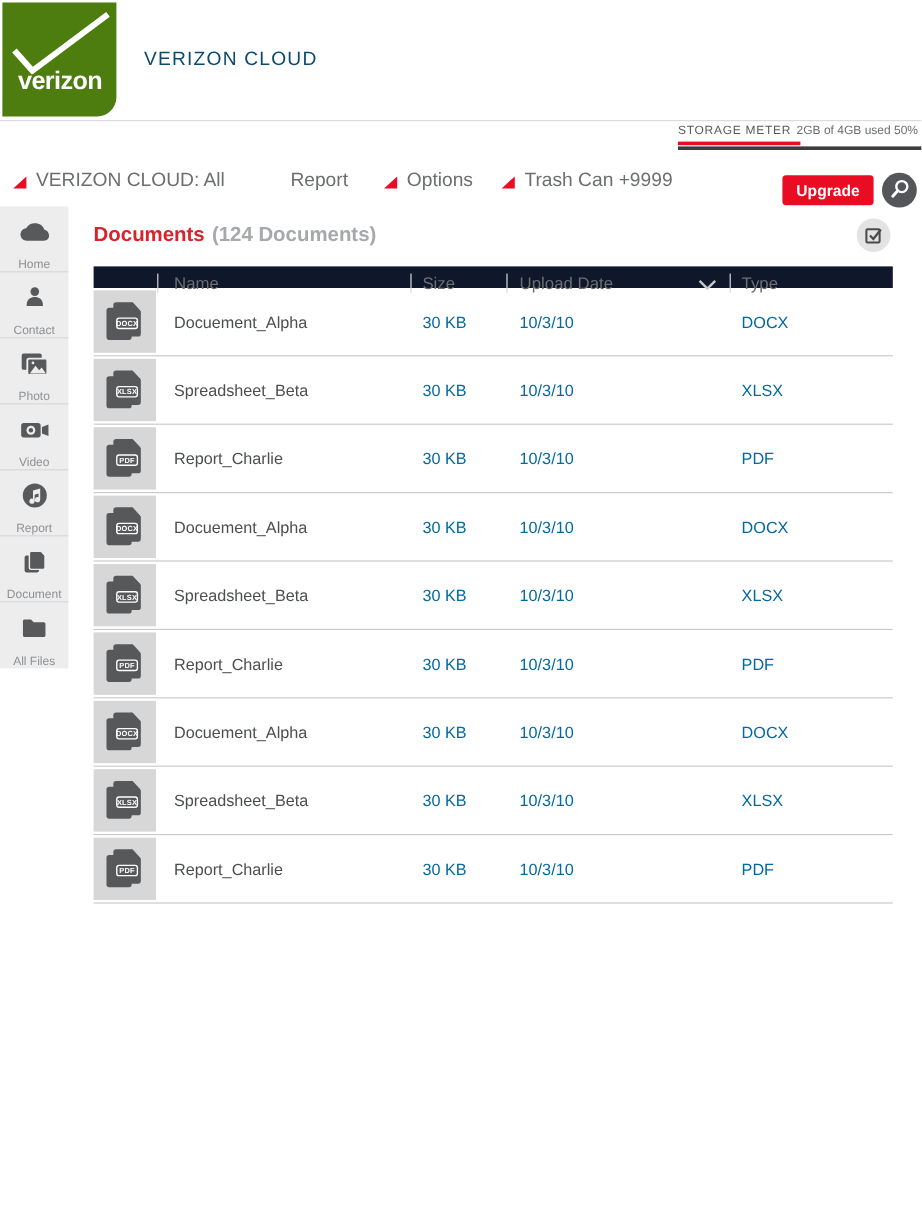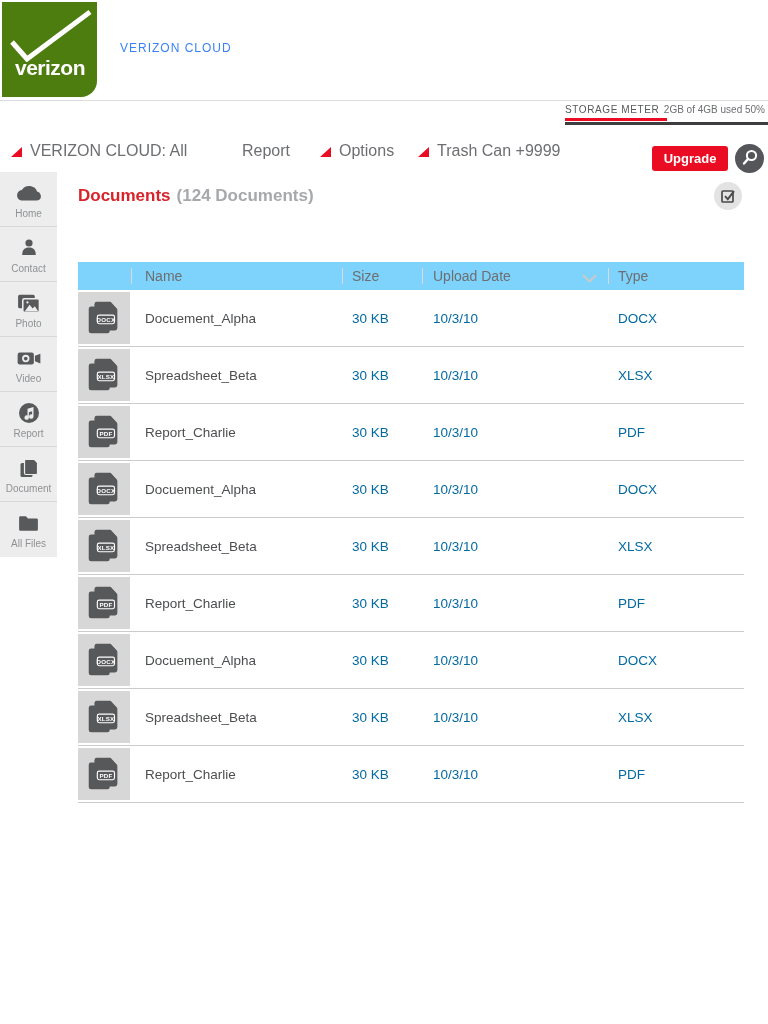--- a/index.html
+++ b/index.html
@@ -7,22 +7,22 @@
     font-family:"Liberation Sans", sans-serif; position:relative; overflow:hidden; }
 
   
   .app-header { position:absolute; left:0; top:0; width:768px; height:101px;
     background:#fff; border-bottom:1px solid #dcdcdc; }
   .logo { position:absolute; left:2px; top:2px; width:95px; height:95px;
     background:#4d7c0f; border-radius:0 0 16px 0; }
   .logo svg { position:absolute; left:0; top:0; }
   .logo-word { position:absolute; left:13px; bottom:17px; color:#fff;
     font-size:21px; font-weight:bold; letter-spacing:-0.5px; }
-  .app-title { position:absolute; left:120px; top:41px; font-size:12px;
-    color:#3b82f6; letter-spacing:1px; }
+  .app-title { position:absolute; left:120px; top:41px; font-size:16px;
+    color:#0c4a6e; letter-spacing:1px; }
 
   
   .storage-meter { position:absolute; top:104px; right:0; width:203px; }
   .sm-texts { display:flex; justify-content:space-between; align-items:baseline;
     padding-right:3px; margin-bottom:3px; }
   .sm-label { font-size:10px; color:#58595b; letter-spacing:0.6px; }
   .sm-usage { font-size:10px; color:#6d6e71; }
   .sm-bar-used { height:3px; background:#ea0c22; margin-bottom:1px; }
   .sm-bar-total { height:3px; background:#3d3d3f; }
 
@@ -34,39 +34,39 @@
     border-bottom:10px solid #ea0c22; margin-top:2px; }
   .upgrade-btn { position:absolute; left:652px; top:10px; width:76px; height:25px;
     background:#ea0c22; color:#fff; border:none; border-radius:3px;
     font-size:13px; font-weight:bold; font-family:"Liberation Sans",sans-serif; cursor:pointer; }
   .search-btn { position:absolute; left:735px; top:8px; width:29px; height:29px;
     border-radius:50%; background:#55565a; border:none; cursor:pointer; padding:0; }
 
   
   .sidebar { position:absolute; left:0; top:172px; width:57px; background:#ededed; }
   .sb-item { width:57px; height:55px; border-bottom:1px solid #d8d8d8;
-    display:flex; flex-direction:column; align-items:center; justify-content:flex-start;
+    display:flex; flex-direction:column; align-items:center; justify-content:space-between;
     padding-top:8px; cursor:pointer; }
   .sb-item:last-child { border-bottom:none; }
   .sb-icon { height:26px; display:flex; align-items:center; }
   .sb-label { font-size:10px; color:#8f9194; margin-top:2px; white-space:nowrap; }
   .sb-fill { fill:#58595b; }
   .sb-bg { fill:#ededed; }
 
   
   .main { position:absolute; left:60px; top:172px; width:708px; }
   .content-head { position:relative; height:50px; }
   .page-title { position:absolute; left:18px; top:14px; font-size:17px; }
   .page-title .title-red { color:#d8232a; font-weight:bold; }
   .page-title .title-count { color:#a6a8ab; font-weight:bold; margin-left:6px; }
   .select-btn { position:absolute; right:26px; top:10px; width:28px; height:28px;
     border-radius:50%; background:#e3e3e3; border:none; cursor:pointer; padding:0; }
 
   .table { position:relative; margin-left:18px; width:666px; }
-  .thead { position:relative; height:28px; background:#7dd3fc;margin-top:40px; }
+  .thead { position:relative; height:18px; background:#0f172a; }
   .th { position:absolute; top:0; height:28px; line-height:28px;
     font-size:14px; color:#6d6e71; cursor:pointer; }
   .th-sep { position:absolute; top:6px; width:1px; height:16px; background:#d9d9d9; }
   .sort-chevron { position:absolute; left:503px; top:8px; cursor:pointer; }
 
   .row { position:relative; height:57px; border-bottom:1px solid #c9cbcd; cursor:pointer; }
   .tile { position:absolute; left:0; top:2px; width:52px; height:52px;
     background:#d7d7d7; display:flex; align-items:center; justify-content:center; }
   .sheet { fill:#57585a; }
   .fold-bg { fill:#d7d7d7; }

